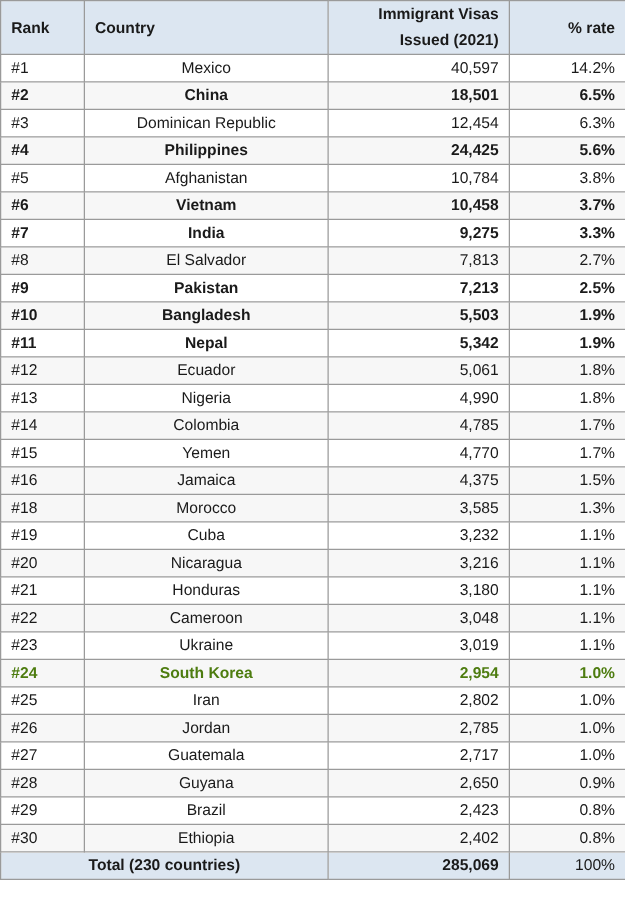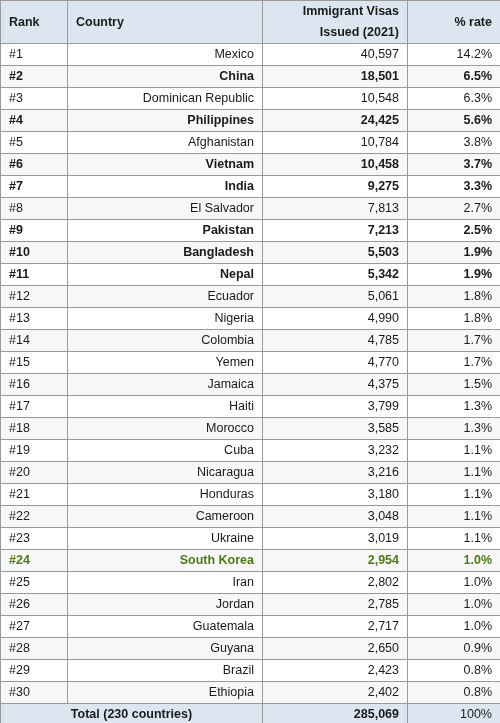--- a/index.html
+++ b/index.html
@@ -54,21 +54,21 @@
   th.h-country { text-align: left; }
   th.h-visas   { text-align: right; margin-left: 48px; }
   th.h-rate    { text-align: right; }
 
   
   tbody tr.stripe td { background: #f7f7f7; }
   tbody tr td { background: #ffffff; }
   tbody tr.stripe td { background: #f7f7f7; }
 
   td.c-rank    { text-align: left; padding-left: 5px; }
-  td.c-country { text-align: right; padding-left: 9px; }
+  td.c-country { text-align: center; padding-left: 9px; }
   td.c-visas   { text-align: right; }
   td.c-rate    { text-align: right; }
 
   tr.bold td { font-weight: bold; }
   tr.accent td { font-weight: bold; color: #4d7c0f; }
 
   td.c-country.indent { padding-left: 13px; }
 
   
   tfoot td {
@@ -121,21 +121,21 @@
       </tr>
       <tr class="stripe bold">
         <td class="c-rank">#2</td>
         <td class="c-country">China</td>
         <td class="c-visas">18,501</td>
         <td class="c-rate">6.5%</td>
       </tr>
       <tr>
         <td class="c-rank">#3</td>
         <td class="c-country">Dominican Republic</td>
-        <td class="c-visas">10,548</td>
+        <td class="c-visas">12,454</td>
         <td class="c-rate">6.3%</td>
       </tr>
       <tr class="stripe bold">
         <td class="c-rank">#4</td>
         <td class="c-country">Philippines</td>
         <td class="c-visas">24,425</td>
         <td class="c-rate">5.6%</td>
       </tr>
       <tr>
         <td class="c-rank">#5</td>
@@ -201,26 +201,20 @@
         <td class="c-rank">#15</td>
         <td class="c-country">Yemen</td>
         <td class="c-visas">4,770</td>
         <td class="c-rate">1.7%</td>
       </tr>
       <tr class="stripe">
         <td class="c-rank">#16</td>
         <td class="c-country">Jamaica</td>
         <td class="c-visas">4,375</td>
         <td class="c-rate">1.5%</td>
-      </tr>
-      <tr>
-        <td class="c-rank">#17</td>
-        <td class="c-country indent">Haiti</td>
-        <td class="c-visas">3,799</td>
-        <td class="c-rate">1.3%</td>
       </tr>
       <tr class="stripe">
         <td class="c-rank">#18</td>
         <td class="c-country">Morocco</td>
         <td class="c-visas">3,585</td>
         <td class="c-rate">1.3%</td>
       </tr>
       <tr>
         <td class="c-rank">#19</td>
         <td class="c-country">Cuba</td>

